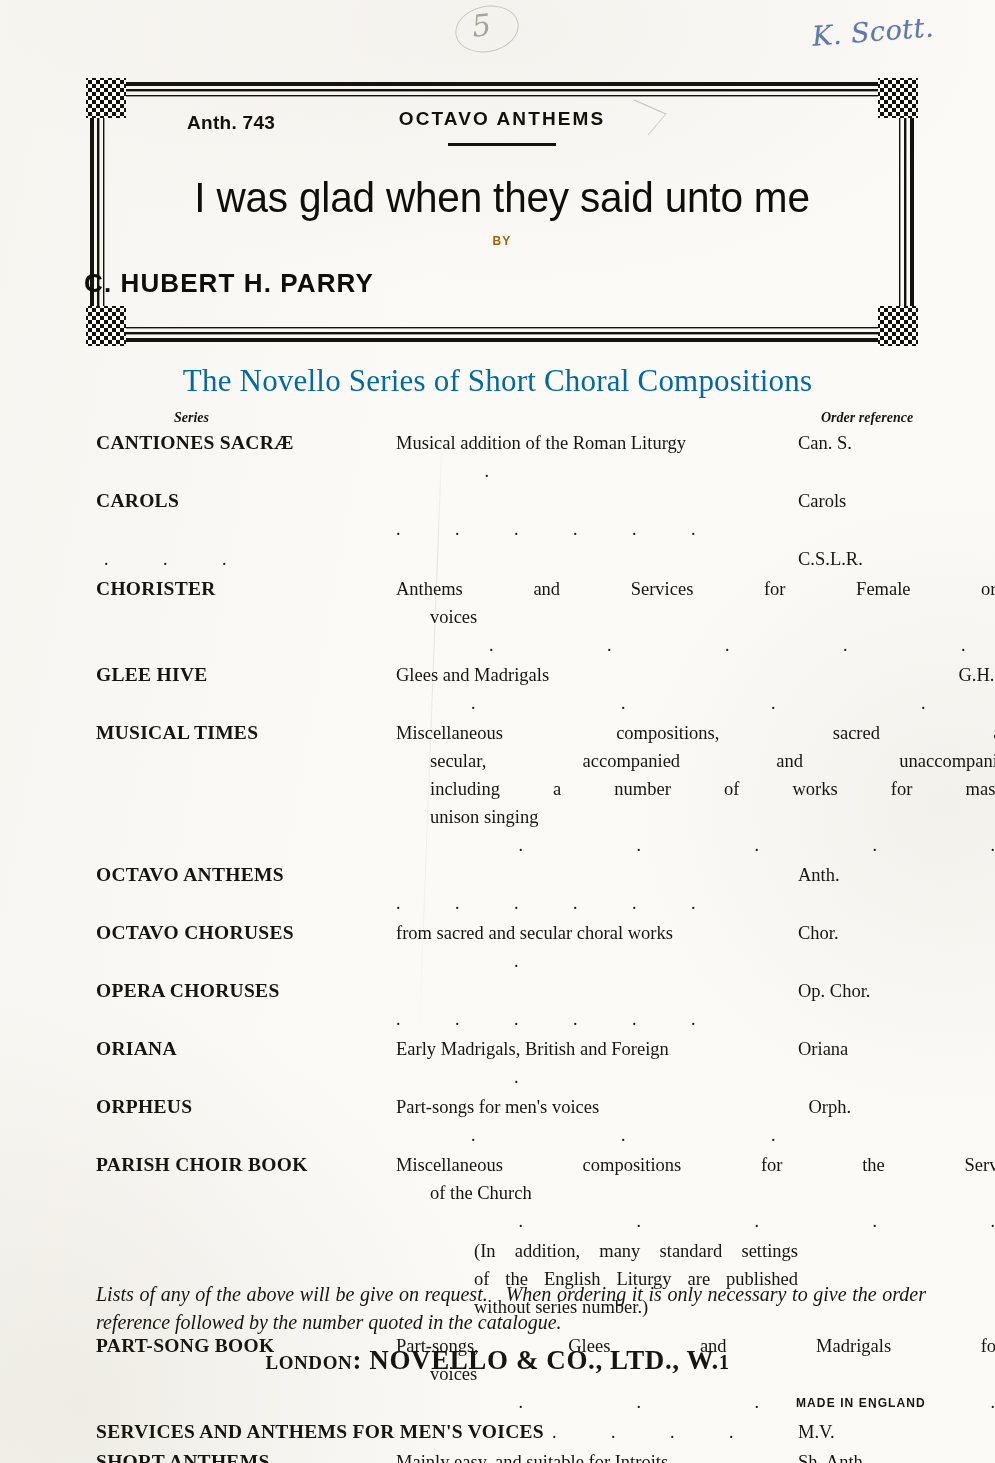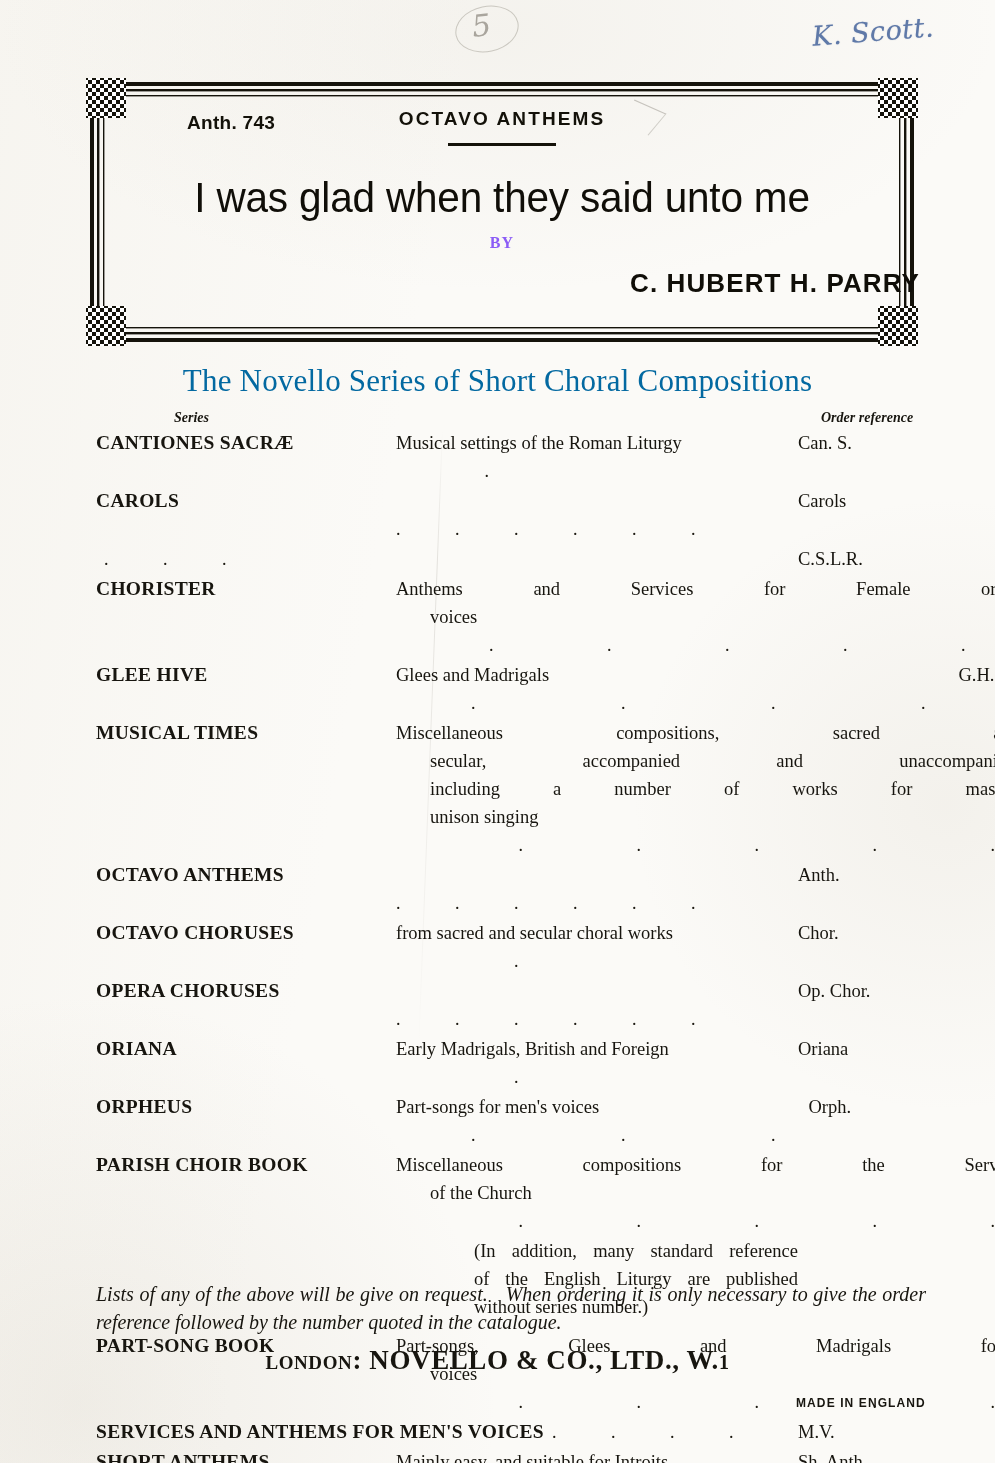--- a/index.html
+++ b/index.html
@@ -143,31 +143,31 @@
     font-weight: 400;
     letter-spacing: -0.2px;
     color: #100e08;
     transform: scaleX(.965);
   }
   .by-line {
     position: absolute;
     left: 0; right: 0;
     top: 158px;
     text-align: center;
-    font-family: Liberation Serif, serif;
-    font-size: 16px;
+    font-family: Liberation Sans, sans-serif;
+    font-size: 12px;
     font-weight: 700;
     letter-spacing: 1.2px;
-    color: #8b5cf6;
+    color: #a16207;
   }
   .composer {
     position: absolute;
     left: 0; right: 0;
     top: 192px;
-    text-align: right;
+    text-align: left;
     font-family: "Liberation Sans", "DejaVu Sans", sans-serif;
     font-size: 26px;
     font-weight: 700;
     letter-spacing: 1.1px;
     color: #100e08;
   }
 
   
   .series-title {
     position: absolute;
@@ -361,21 +361,21 @@
 
   <div class="list">
 
     <div class="col-head">
       <span class="series-lbl">Series</span>
       <span class="order-lbl">Order reference</span>
     </div>
 
     <div class="row">
       <div class="c-series">CANTIONES SACRÆ</div>
-      <div class="c-desc"><span>Musical settings of the Roman Liturgy</span><span class="leader">&nbsp;&nbsp;&nbsp;.</span></div>
+      <div class="c-desc"><span>Musical addition of the Roman Liturgy</span><span class="leader">&nbsp;&nbsp;&nbsp;.</span></div>
       <div class="c-order">Can. S.</div>
     </div>
 
     <div class="row">
       <div class="c-series">CAROLS</div>
       <div class="c-desc"><span style="display:inline-block;width:116px"></span><span class="leader">.   .   .   .   .   .</span></div>
       <div class="c-order">Carols</div>
     </div>
 
     <div class="row wide">
@@ -444,21 +444,21 @@
       <div class="c-desc desc-just">
         <span class="desc-line">Miscellaneous compositions for the Service</span>
         <span class="desc-line nojust indent"><span>of the Church</span><span class="leader">&nbsp;&nbsp;&nbsp;.&nbsp;&nbsp;&nbsp;.&nbsp;&nbsp;&nbsp;.&nbsp;&nbsp;&nbsp;.&nbsp;&nbsp;&nbsp;.</span></span>
       </div>
 
     </div>
 
     <div class="row">
       <div class="c-series"></div>
       <div class="c-desc desc-just indent2">
-        <span class="desc-line">(In addition, many standard reference</span>
+        <span class="desc-line">(In addition, many standard settings</span>
         <span class="desc-line">of the English Liturgy are published</span>
         <span class="desc-line nojust">without series number.)</span>
       </div>
       <div class="c-order"></div>
     </div>
 
     <div class="row" style="margin-top:10px">
       <div class="c-series">PART-SONG BOOK</div>
       <div class="c-desc desc-just">
         <span class="desc-line">Part-songs, Glees and Madrigals for mixed</span>

